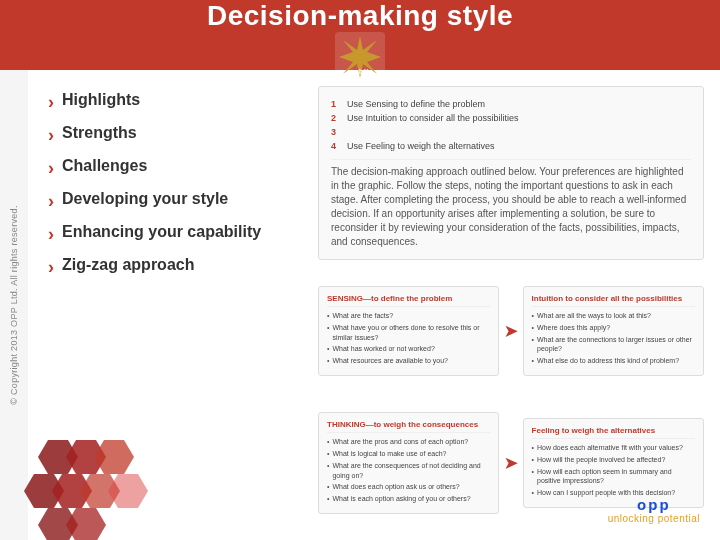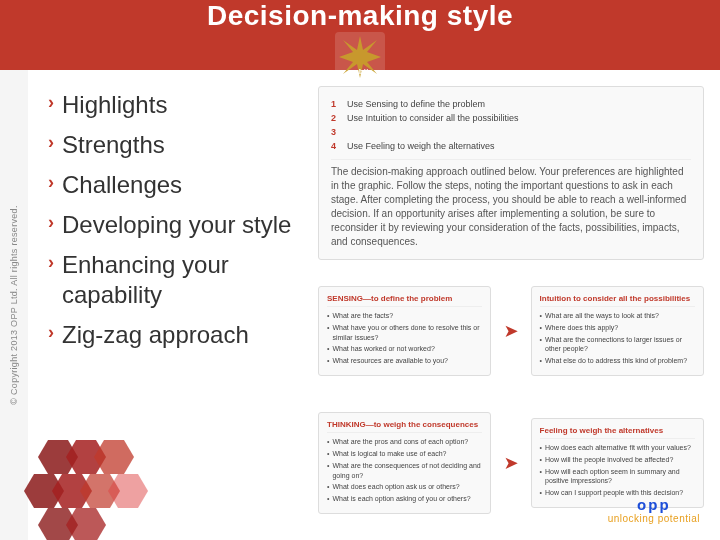--- a/index.html
+++ b/index.html
@@ -92,23 +92,23 @@
     .bullet-arrow {
       color: #c0392b;
       font-size: 18px;
       font-weight: bold;
       margin-right: 8px;
       margin-top: 2px;
       flex-shrink: 0;
     }
 
     .bullet-text {
-      font-size: 24px;
+      font-size: 16px;
       color: #333;
-      font-weight: 400;
+      font-weight: 700;
       line-height: 1.25;
     }
 
     
     .right-column {
       flex: 1;
       padding: 16px 16px 16px 0;
       display: flex;
       flex-direction: column;
       gap: 10px;
@@ -183,21 +183,21 @@
     .card-bullet::before {
       content: "•";
       color: #555;
       flex-shrink: 0;
     }
 
     
     .cards-wrapper {
       display: flex;
       flex-direction: row;
-      gap: 12px;
+      gap: 4px;
       align-items: center;
       flex: 1;
     }
 
     .arrow-connector {
       font-size: 18px;
       color: #c0392b;
       flex-shrink: 0;
     }
 

